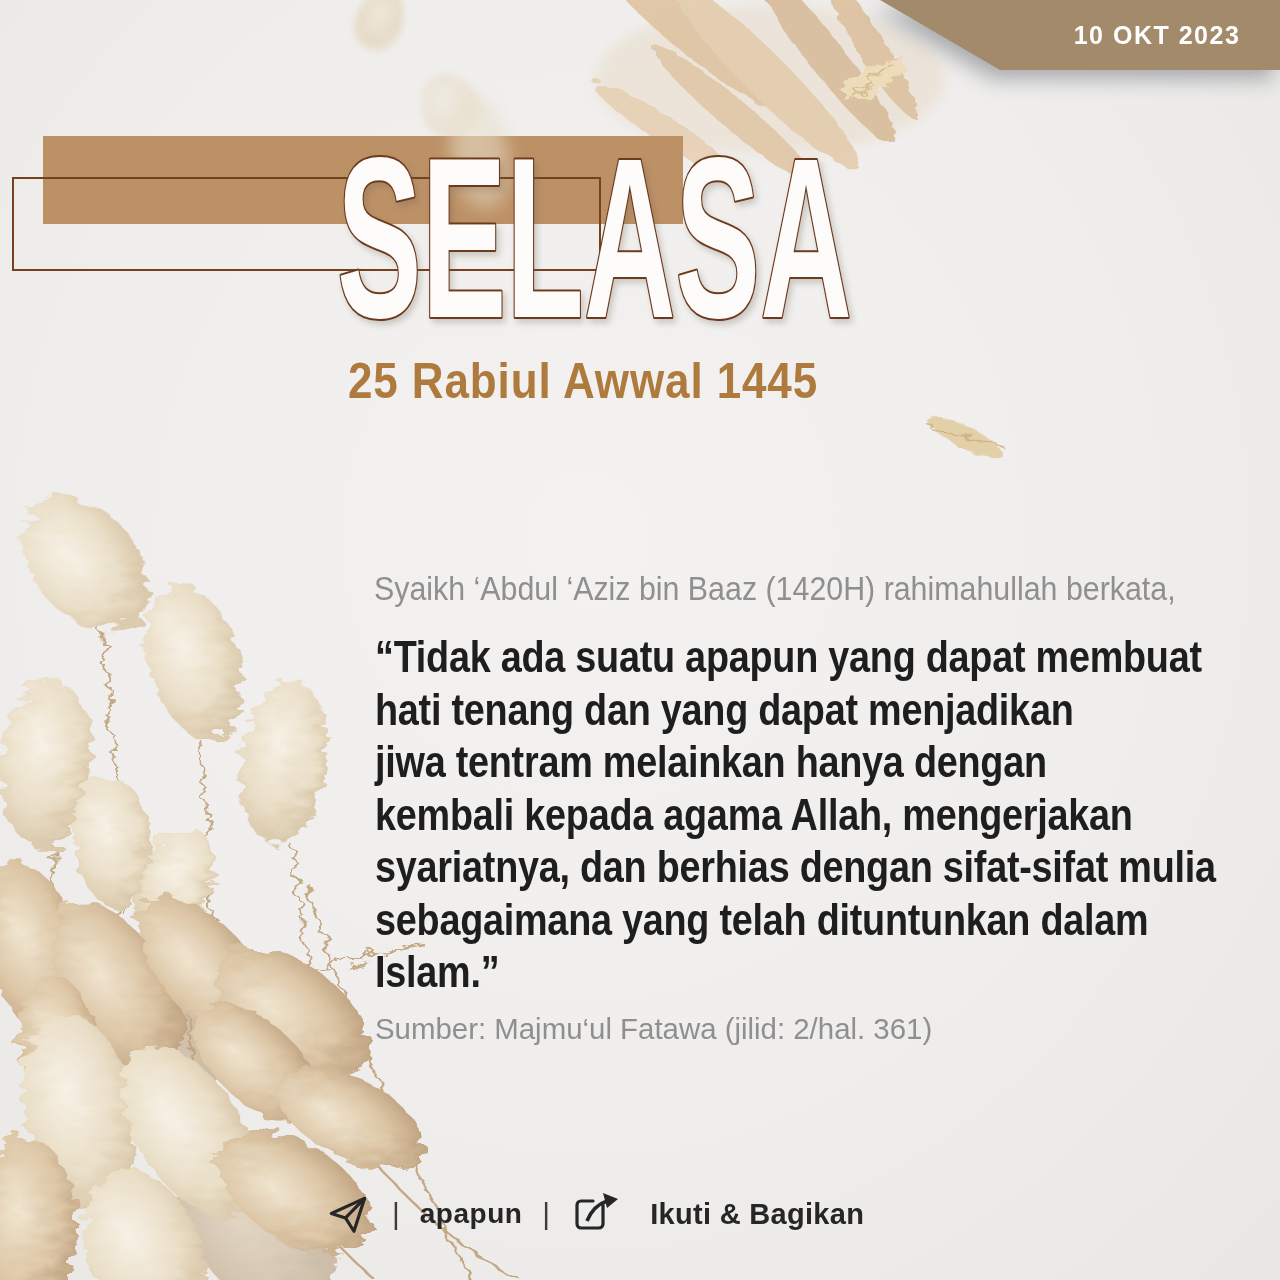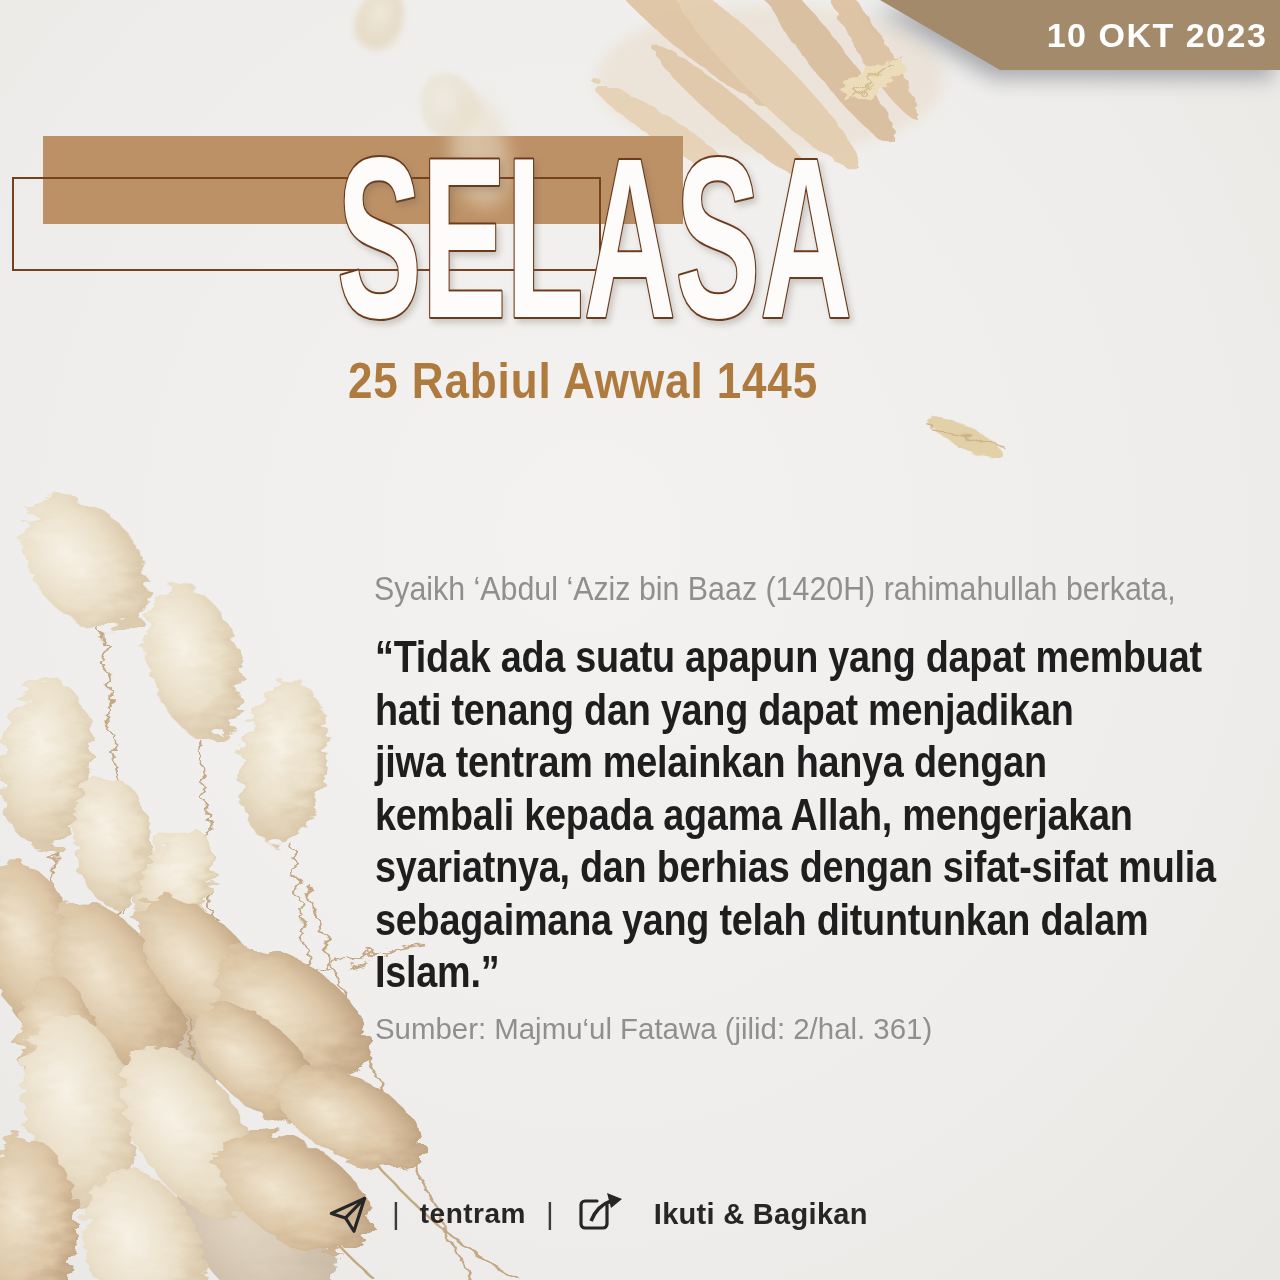--- a/index.html
+++ b/index.html
@@ -17,21 +17,21 @@
   .petal.p1{left:356px;top:-12px;width:48px;height:64px;transform:rotate(20deg);opacity:.85;}
   .petal.p2{left:420px;top:72px;width:60px;height:68px;transform:rotate(-28deg);opacity:.5;}
   .petal.wisp{left:450px;top:96px;width:60px;height:115px;transform:rotate(-10deg);
     opacity:.55;filter:blur(8px);z-index:4;}
   
   .banner-wrap{position:absolute;left:880px;top:0;width:400px;height:70px;z-index:8;
     filter:drop-shadow(-7px 9px 10px rgba(75,78,92,.42));}
   .banner{width:100%;height:100%;background:var(--banner,#a28a6a);
     clip-path:polygon(0 0,100% 0,100% 100%,30% 100%);
     display:flex;align-items:center;justify-content:center;padding-left:112px;box-sizing:border-box;}
-  .banner span{color:#fff;font-size:34px;font-weight:bold;letter-spacing:1.5px;white-space:nowrap;margin-left:42px;}
+  .banner span{color:#fff;font-size:25px;font-weight:bold;letter-spacing:1.5px;white-space:nowrap;margin-left:42px;}
   
   .title-fill-rect{position:absolute;left:43px;top:136px;width:640px;height:88px;
     background:var(--block,#bd9166);z-index:3;}
   .title-outline-rect{position:absolute;left:12px;top:177px;width:585px;height:90px;
     border:2px solid var(--outline,#76411f);z-index:5;background:transparent;}
   .day-svg{position:absolute;left:0;top:130px;z-index:6;
     filter:drop-shadow(3px 4px 3px rgba(105,92,80,.28));}
   .hijri-date{position:absolute;left:348px;top:352px;z-index:6;white-space:nowrap;
     color:var(--date,#ae7a3e);font-size:50px;font-weight:bold;letter-spacing:1px;
     transform:scaleX(.88);transform-origin:left top;}
@@ -178,21 +178,21 @@
   <div class="footer">
     <span>
       <svg width="47" height="47" viewBox="0 0 44 44" style="transform:rotate(-4deg)">
         <g fill="none" stroke="#262626" stroke-width="3" stroke-linejoin="round" stroke-linecap="round">
           <line x1="38" y1="8" x2="19" y2="25"></line>
           <polygon points="38,8 26,38 19,25 6,20"></polygon>
         </g>
       </svg>
     </span>
     <span class="pipe">|</span>
-    <span class="handle">tentram</span>
+    <span class="handle">apapun</span>
     <span class="pipe">|</span>
     <span>
       <svg width="52" height="46" viewBox="0 0 52 46">
         <path d="M33 14 v19 a4 4 0 0 1 -4 4 H11 a4 4 0 0 1 -4 -4 V14 a4 4 0 0 1 4 -4 h12" fill="none" stroke="#262626" stroke-width="3.2" stroke-linecap="round"></path>
         <path d="M17 30 C21 20 28 13 37 10" fill="none" stroke="#262626" stroke-width="3.6"></path>
         <path d="M33 2 L48 8 L37 17 Z" fill="#262626"></path>
       </svg>
     </span>
     <span class="cta">Ikuti &amp; Bagikan</span>
   </div>

